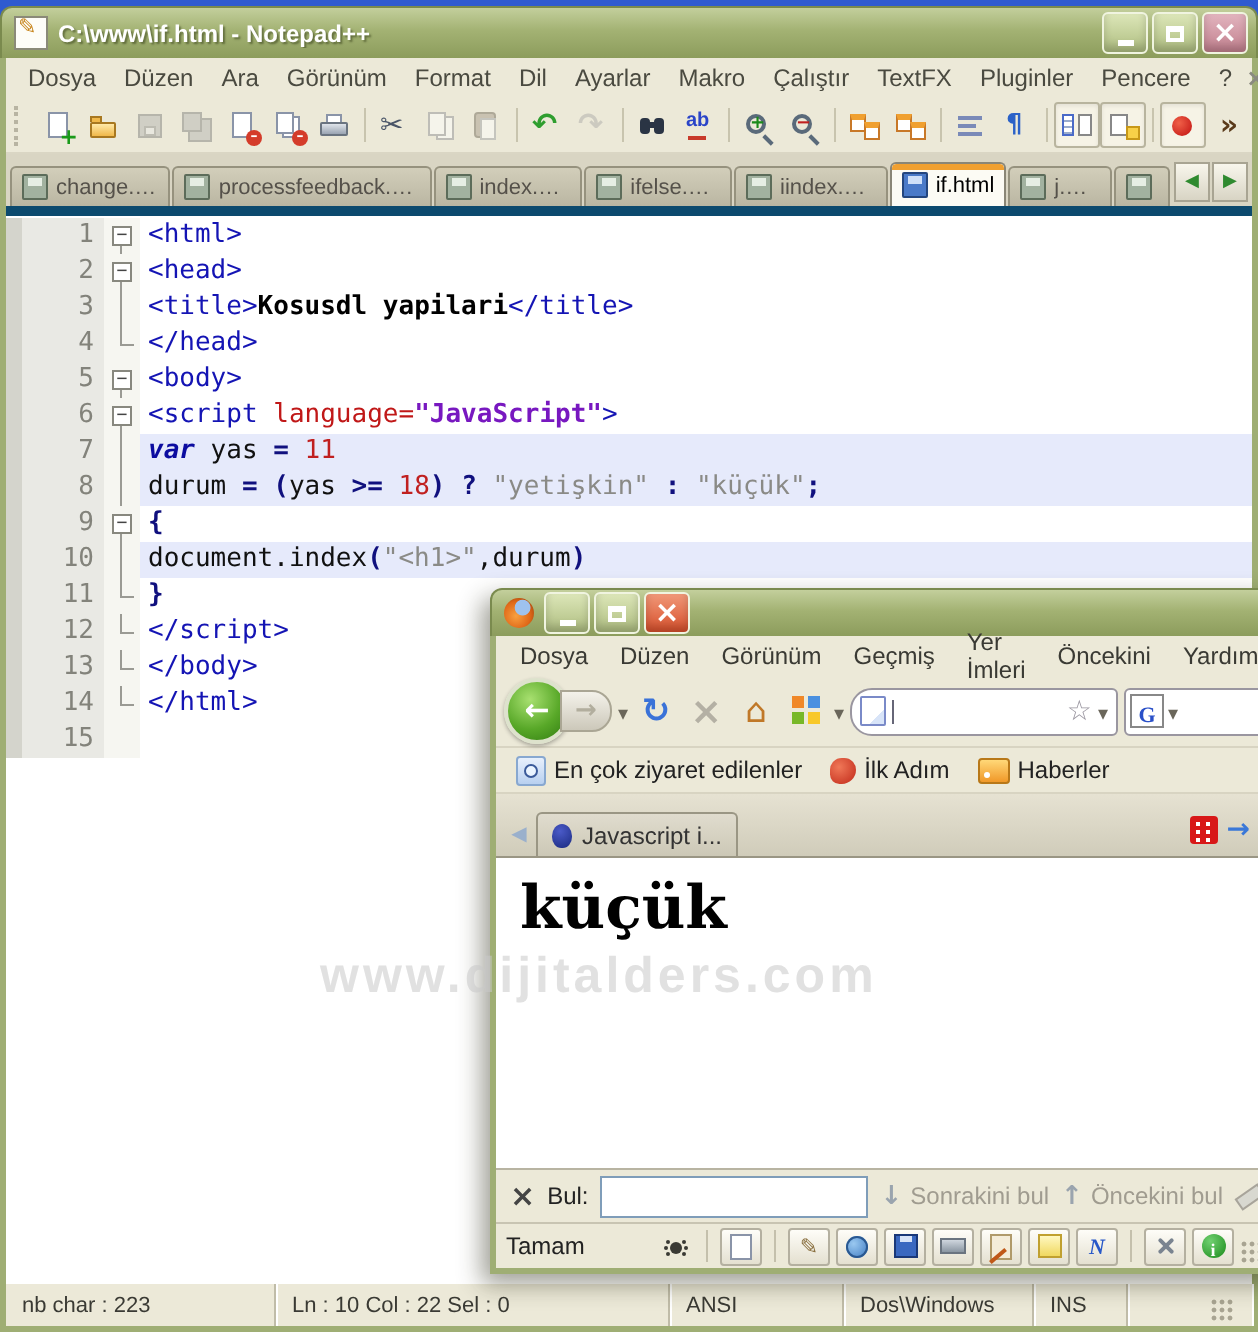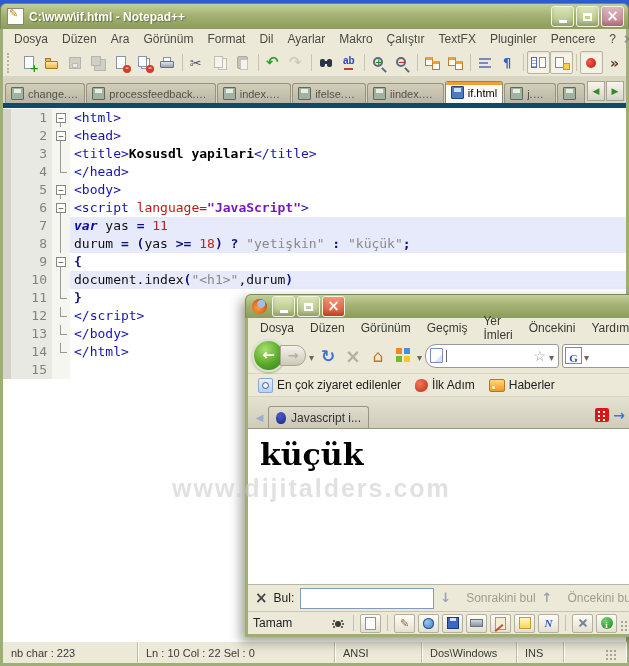--- a/index.html
+++ b/index.html
@@ -179,21 +179,21 @@
 .tabextra{margin-left:auto;display:flex;align-items:center;gap:4px;padding:0 1px 4px 3px}
 .redgrid{width:14px;height:14px;background:#d81818;border-radius:2px;position:relative}
 .redgrid::before{content:"";position:absolute;left:3px;top:3px;width:2px;height:2px;background:#fff;
   box-shadow:5px 0 #fff,0 4px #fff,5px 4px #fff,0 8px #fff,5px 8px #fff}
 .bluearrow::before{content:"→";font:bold 14px/14px "DejaVu Sans",sans-serif;color:#3a78d8}
 .fcontent{flex:1;background:#fff;overflow:hidden;min-height:0}
 .fh1{font-family:"DejaVu Serif",serif;font-weight:bold;font-size:30px;margin:8px 0 0 12px;color:#000}
 .findbar{height:26px;background:#ece9d8;border-top:1px solid #b8b4a2;display:flex;align-items:center;gap:6px;padding:0 7px;font-size:12px;color:#222;white-space:nowrap}
 .fbclose::before{content:"×";font:bold 15px/15px "DejaVu Sans",sans-serif;color:#444}
 .fbinput{width:128px;height:17px;border:1px solid #7f9db9;background:#fff;font:12px "Liberation Sans",sans-serif;flex:0 0 auto}
-.fbbtn{display:flex;align-items:center;gap:15px;color:#a09c90}
+.fbbtn{display:flex;align-items:center;gap:4px;color:#a09c90}
 .arr-down::before{content:"↓";font:bold 13px/13px "DejaVu Sans",sans-serif;color:#9aa4ae}
 .arr-up::before{content:"↑";font:bold 13px/13px "DejaVu Sans",sans-serif;color:#9aa4ae}
 .hlpen{width:12px;height:5px;background:#d8d8d0;border:1px solid #a8a49a;transform:rotate(-35deg);flex:0 0 auto}
 .fstatus{height:22px;background:#ece9d8;border-top:1px solid #c8c4b2;display:flex;align-items:center;padding:0 5px;font-size:12px;color:#222;gap:3px}
 .fstatus .spacer{flex:1}
 .sbtn{width:19px;height:17px;background:linear-gradient(#fefdf8,#e4e0d0);border:1px solid #b4b0a0;border-radius:2px;display:flex;align-items:center;justify-content:center}
 .sbspider{width:20px;height:17px;display:flex;align-items:center;justify-content:center}
 .fsg{display:inline-block;position:relative}
 .fs-spider{width:13px;height:13px}
 .fs-spider::before{content:"";position:absolute;left:4px;top:4px;width:6px;height:6px;border-radius:50%;background:#3a3a34;
@@ -207,21 +207,21 @@
 .fs-clip{width:9px;height:11px;background:#f4ecd8;border:1px solid #b09a6a}
 .fs-clip::after{content:"";position:absolute;left:-2px;bottom:0;width:10px;height:2px;background:#c05818;transform:rotate(-40deg)}
 .fs-note{width:10px;height:10px;background:linear-gradient(#fff8c0,#f0d860);border:1px solid #c0a030}
 .fs-bolt::before{content:"N";font:italic bold 11px/13px "Liberation Serif",serif;color:#2858c8}
 .fs-tools{width:12px;height:12px}
 .fs-tools::before,.fs-tools::after{content:"";position:absolute;left:1px;top:5px;width:10px;height:2px;background:#7a8490;border-radius:1px}
 .fs-tools::before{transform:rotate(45deg)}.fs-tools::after{transform:rotate(-45deg)}
 .fs-info{width:12px;height:12px;border-radius:50%;background:radial-gradient(circle at 35% 30%,#70d070,#1a8a1a);text-align:center}
 .fs-info::before{content:"i";color:#fff;font:bold 9px/12px "Liberation Serif",serif}
 
-#watermark{position:absolute;left:172px;top:476px;z-index:60;pointer-events:none;
+#watermark{position:absolute;left:160px;top:476px;z-index:60;pointer-events:none;
   font:bold 25px/25px "Liberation Sans",sans-serif;letter-spacing:2px;color:#c9c9c9;opacity:.55}
 </style>
 </head>
 <body>
 
 <div id="desktop">
 
   <div id="npp">
     <div class="titlebar">
       <span class="nppico"></span>

